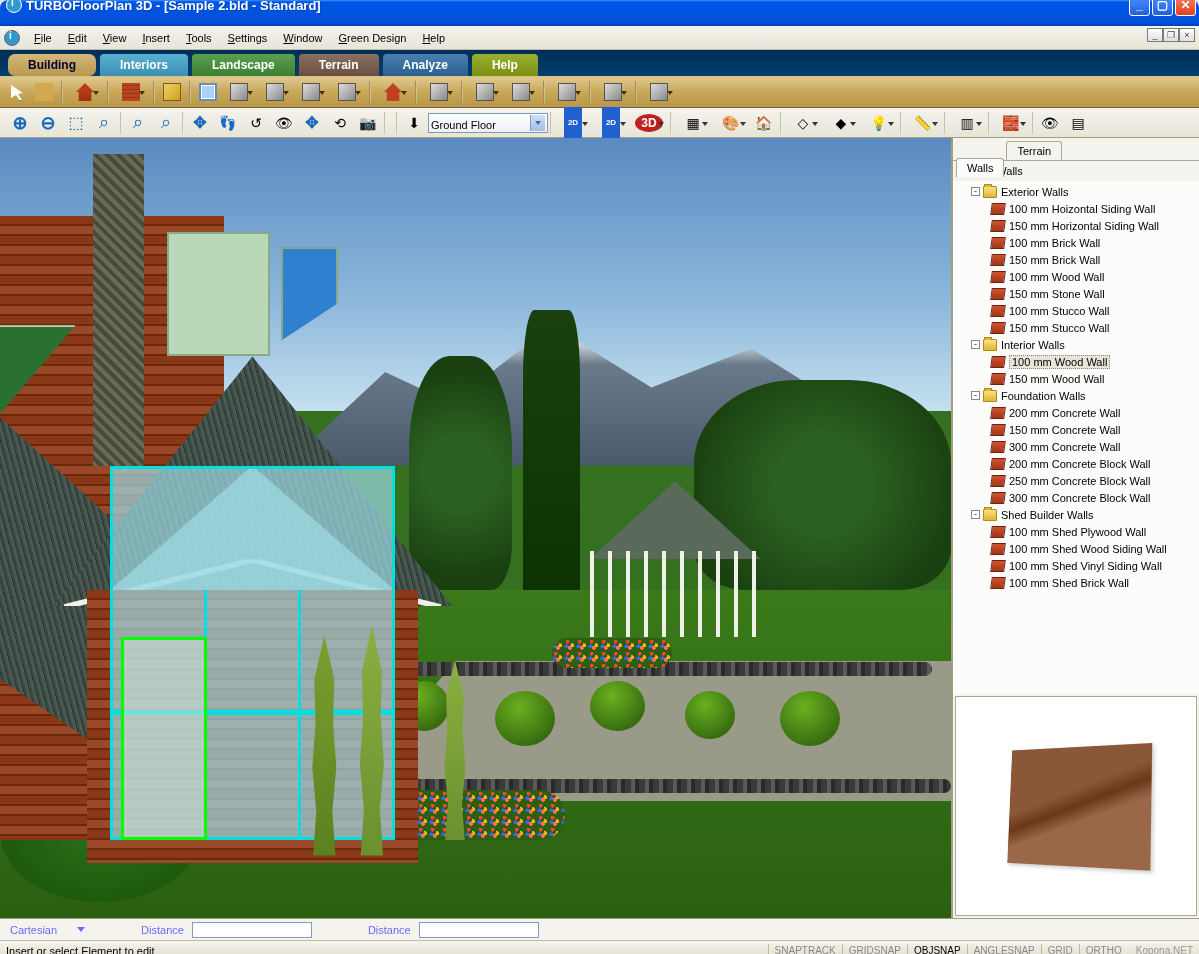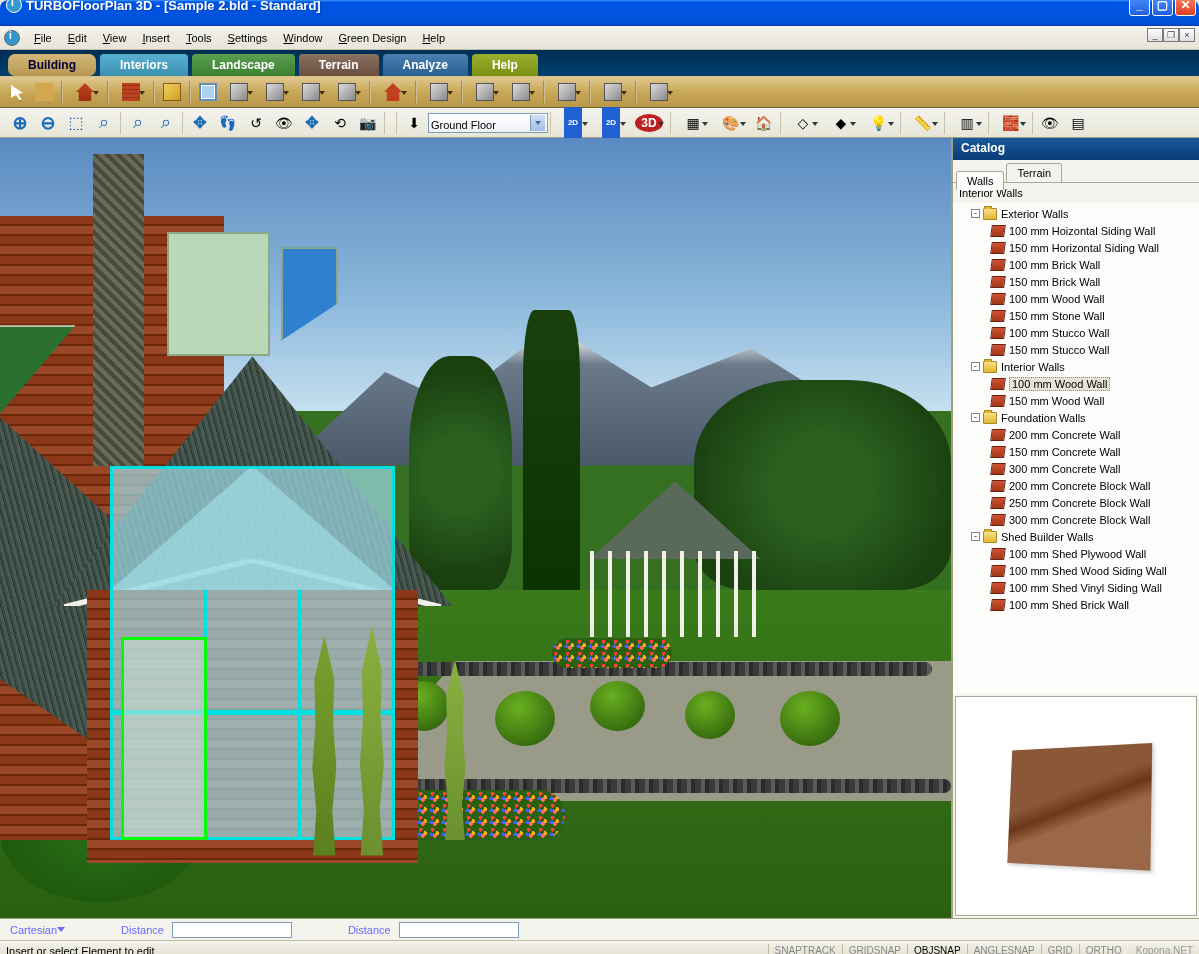--- a/index.html
+++ b/index.html
@@ -88,38 +88,38 @@
 .flowers { position:absolute; background: radial-gradient(circle at 30% 30%, #ff4040 0 2px, transparent 2px), radial-gradient(circle at 70% 60%, #ffaa20 0 2px, transparent 2px), radial-gradient(circle at 50% 80%, #ff7050 0 2px, transparent 2px), radial-gradient(circle at 20% 70%, #4060ff 0 2px, transparent 2px); background-size: 12px 12px; background-color: #2a6010; }
 
 .gazebo { position:absolute; top:44%; left:62%; width:18%; height:20%; }
 .gazebo-roof { position:absolute; top:0; width:100%; height:50%; background:#5a6a5a; clip-path: polygon(50% 0, 100% 100%, 0 100%); }
 .gazebo-body { position:absolute; bottom:0; width:100%; height:55%; background: repeating-linear-gradient(90deg, #f0f0e8 0 4px, transparent 4px 18px); }
 
 .catalog-panel { width: 246px; background: #f4f3ee; display:flex; flex-direction:column; }
 .catalog-header { height: 22px; background: linear-gradient(to bottom, #1a5a9a, #0a3a7a); color: #fff; font-weight: bold; font-size: 12px; padding: 3px 8px; }
 .catalog-tabs { display:flex; border-bottom: 1px solid #aca899; background:#f4f3ee; padding-top:3px; padding-left:3px; }
 .catalog-tab { padding: 3px 10px; border: 1px solid #aca899; border-bottom: none; background:#f4f3ee; border-radius: 3px 3px 0 0; margin-right:2px; position:relative; }
-.catalog-tab.active { background:#fcfcfa; top:8px; z-index:1; }
+.catalog-tab.active { background:#fcfcfa; top:17px; z-index:1; }
 .catalog-section-label { padding: 4px 6px; font-size:11px; }
 .tree { flex:1; overflow-y:auto; padding: 2px 4px; background:#fcfcfa; }
 .tree-node { display:flex; align-items:center; height:17px; cursor:default; }
 .tree-toggle { width:9px; height:9px; border:1px solid #888; background:#fff; font-size:9px; line-height:7px; text-align:center; margin-right:3px; color:#333; font-family:monospace; }
 .tree-folder-icon { width:14px; height:12px; background: linear-gradient(#f8e088, #e0b830); border:1px solid #b08820; border-radius: 1px 1px 0 0; margin-right:4px; position:relative; }
 .tree-folder-icon::before { content:""; position:absolute; top:-3px; left:0; width:6px; height:2px; background:#e0b830; border:1px solid #b08820; border-bottom:none; }
 .tree-wall-icon { width:14px; height:12px; background: linear-gradient(#d05030, #a03818); border:1px solid #702010; margin-right:4px; transform: skewX(-8deg); margin-left:2px; }
 .tree-label { white-space:nowrap; }
 .tree-node.selected .tree-label { background:#e8e4d8; border:1px dotted #888; padding:0 2px; }
 .indent-1 { padding-left: 14px; }
 .indent-2 { padding-left: 32px; }
 
 .preview-pane { height: 220px; border-top: 2px solid #a0a080; background:#fff; display:flex; align-items:center; justify-content:center; margin:2px; border:1px solid #aca899; }
 .preview-wall { width:150px; height:120px; background: linear-gradient(160deg, #8a5838 40%, #6a3818 50%, #9a6848 60%); transform: perspective(400px) rotateY(-20deg) rotateX(5deg); box-shadow: 2px 2px 4px rgba(0,0,0,0.2); }
 
 .statusbar-coords { height: 22px; background:#f4f3ee; display:flex; align-items:center; padding:0 10px; border-top:1px solid #a0a080; gap:8px; }
-.coord-item { color:#6a6aff; font-size:11px; display:flex; align-items:center; gap:0; }
+.coord-item { color:#6a6aff; font-size:11px; display:flex; align-items:center; gap:20px; }
 .coord-item .dd { width:0;height:0;border-left:4px solid transparent;border-right:4px solid transparent;border-top:5px solid #6a6aff; }
 .coord-box { width:120px; height:16px; border:1px solid #7f9db9; background:#fff; }
 
 .statusbar-bottom { height: 20px; background:linear-gradient(#f4f3ee,#e0ddc8); display:flex; align-items:center; padding:0 6px; border-top:1px solid #c0bca0; }
 .status-msg { flex:1; font-size:11px; }
 .status-toggles { display:flex; gap:0; }
 .status-toggle { padding: 1px 6px; border-left:1px solid #c0bca0; font-size:10px; color:#888; }
 .status-toggle.on { color:#000; }
 .watermark { color:#999; font-size:10px; padding-left:8px; }
 </style>
@@ -363,21 +363,20 @@
       <div style="position:absolute;left:58%;top:14%;width:10%;height:12%;background:#3080d0;border:2px solid #8aa88a;clip-path:polygon(0 0,100% 0,100% 60%,0 100%)"></div>
       <div style="position:absolute;left:8%;top:24%;width:14%;height:12%;background:#2a7030;border:2px solid #c8c8b8;clip-path:polygon(0 0,100% 0,0 100%)"></div>
     </div>
 
     <div style="position:absolute;bottom:8%;left:32%;width:40px;height:220px;background:linear-gradient(#7aa030,#5a8020);clip-path:polygon(50% 0,75% 20%,72% 40%,80% 60%,70% 80%,78% 100%,22% 100%,30% 80%,20% 60%,28% 40%,25% 20%)"></div>
     <div style="position:absolute;bottom:8%;left:37%;width:40px;height:230px;background:linear-gradient(#8ab040,#6a9030);clip-path:polygon(50% 0,75% 20%,72% 40%,80% 60%,70% 80%,78% 100%,22% 100%,30% 80%,20% 60%,28% 40%,25% 20%)"></div>
     <div style="position:absolute;bottom:10%;left:46%;width:35px;height:180px;background:linear-gradient(#8ab040,#6a9030);clip-path:polygon(50% 0,75% 20%,72% 40%,80% 60%,70% 80%,78% 100%,22% 100%,30% 80%,20% 60%,28% 40%,25% 20%)"></div>
   </div>
 
   <div class="catalog-panel">
-    <div class="catalog-header">Catalog</div>
     <div class="catalog-tabs">
       <div class="catalog-tab active">Walls</div>
       <div class="catalog-tab">Terrain</div>
     </div>
     <div class="catalog-section-label">Interior Walls</div>
     <div class="tree" id="catalog-tree">
         <div class="tree-node indent-1">
           <span class="tree-toggle">-</span>
           <span class="tree-folder-icon"></span>
           <span class="tree-label">Exterior Walls</span>

